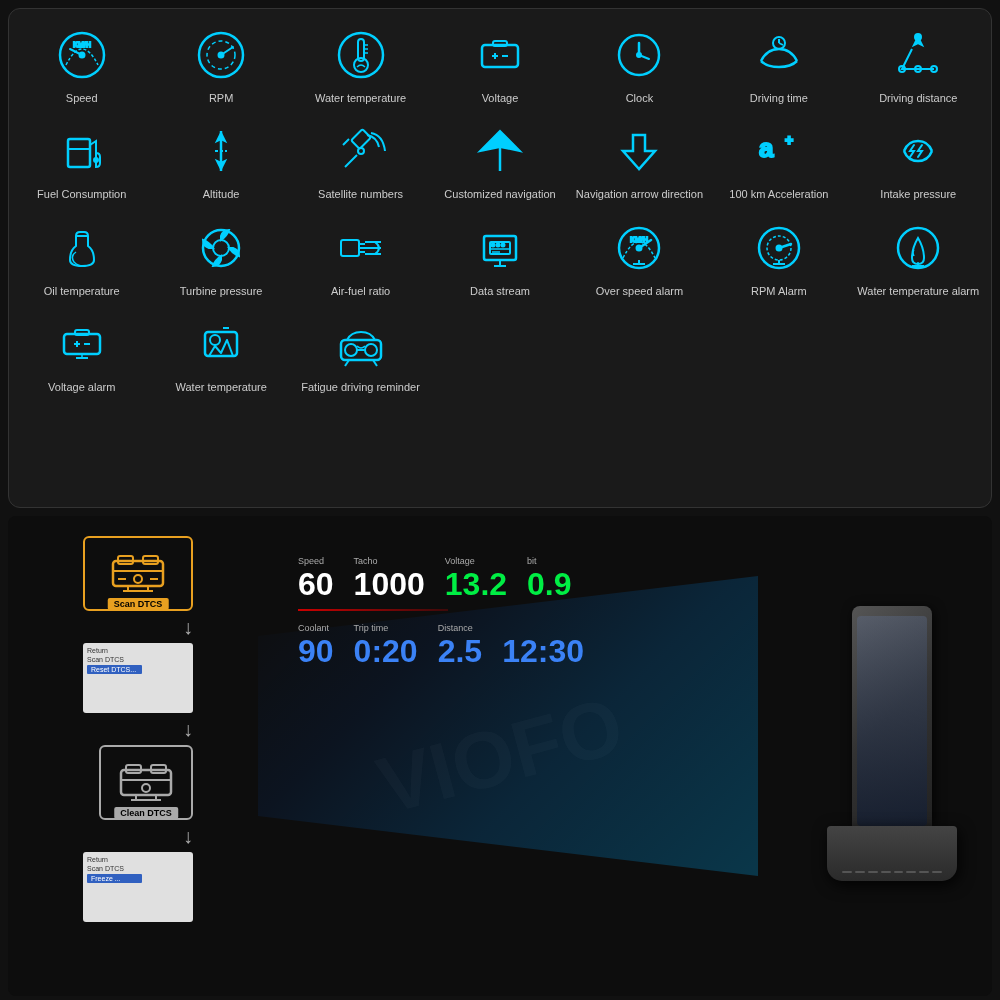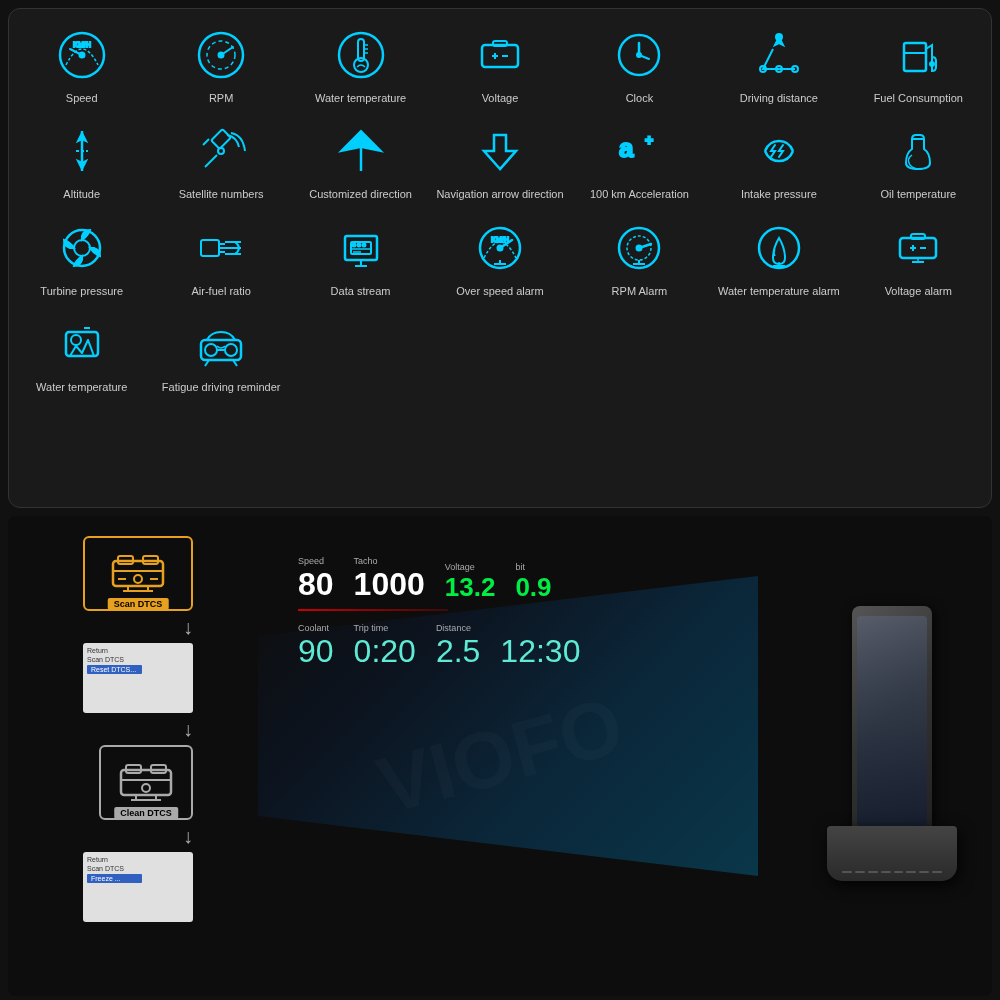--- a/index.html
+++ b/index.html
@@ -235,21 +235,21 @@
     }
 
     .hud-big-white {
       font-size: 32px;
       font-weight: bold;
       color: #fff;
       line-height: 1;
     }
 
     .hud-big-green {
-      font-size: 26px;
+      font-size: 32px;
       font-weight: bold;
       color: #00ee44;
       line-height: 1;
     }
 
     .hud-divider {
       height: 2px;
       background: linear-gradient(to right, #cc0000, #cc000040);
       margin: 4px 10px;
       width: 150px;
@@ -257,22 +257,22 @@
 
     .hud-bottom-row {
       display: flex;
       gap: 20px;
       align-items: flex-start;
       padding: 8px 10px;
     }
 
     .hud-big-cyan {
       font-size: 32px;
-      font-weight: normal;
-      color: #5eead4;
+      font-weight: bold;
+      color: #3b82f6;
       line-height: 1;
     }
 
     
     .hud-device {
       position: absolute;
       right: 20px;
       top: 50%;
       transform: translateY(-50%);
       width: 160px;
@@ -398,20 +398,32 @@
         <svg viewBox="0 0 52 52">
           <circle cx="26" cy="26" r="20" stroke="#00cfff" stroke-width="2.5" fill="none"></circle>
           <line x1="26" y1="14" x2="26" y2="26" stroke="#00cfff" stroke-width="2.5" stroke-linecap="round"></line>
           <line x1="26" y1="26" x2="36" y2="30" stroke="#00cfff" stroke-width="2" stroke-linecap="round"></line>
           <circle cx="26" cy="26" r="2" fill="#00cfff"></circle>
         </svg>
       </div>
       <span class="icon-label">Clock</span>
     </div>
 
+    <div class="icon-item">
+      <div class="icon-svg">
+        <svg viewBox="0 0 52 52">
+          <path d="M8 32 Q14 20 26 20 Q38 20 44 32" stroke="#00cfff" stroke-width="2.5" fill="none"></path>
+          <path d="M8 32 Q14 38 26 38 Q38 38 44 32" stroke="#00cfff" stroke-width="2.5" fill="none"></path>
+          <circle cx="26" cy="14" r="6" stroke="#00cfff" stroke-width="2" fill="none"></circle>
+          <line x1="26" y1="10" x2="26" y2="14" stroke="#00cfff" stroke-width="2"></line>
+          <line x1="26" y1="14" x2="30" y2="16" stroke="#00cfff" stroke-width="1.8"></line>
+        </svg>
+      </div>
+      <span class="icon-label">Driving time</span>
+    </div>
 
     <div class="icon-item">
       <div class="icon-svg">
         <svg viewBox="0 0 52 52">
           <path d="M26 8 L30 16 L26 14 L22 16 Z" fill="#00cfff"></path>
           <circle cx="26" cy="8" r="3" fill="#00cfff"></circle>
           <path d="M20 20 L10 40 L42 40" stroke="#00cfff" stroke-width="2" fill="none"></path>
           <circle cx="10" cy="40" r="3" fill="none" stroke="#00cfff" stroke-width="2"></circle>
           <circle cx="26" cy="40" r="3" fill="none" stroke="#00cfff" stroke-width="2"></circle>
           <circle cx="42" cy="40" r="3" fill="none" stroke="#00cfff" stroke-width="2"></circle>
@@ -460,21 +472,21 @@
       <span class="icon-label">Satellite numbers</span>
     </div>
 
     <div class="icon-item">
       <div class="icon-svg">
         <svg viewBox="0 0 52 52">
           <path d="M26 6 L46 26 L26 22 L6 26 Z" fill="#00cfff"></path>
           <path d="M26 22 L26 46" stroke="#00cfff" stroke-width="2.5"></path>
         </svg>
       </div>
-      <span class="icon-label">Customized direction</span>
+      <span class="icon-label">Customized navigation</span>
     </div>
 
 
     <div class="icon-item">
       <div class="icon-svg">
         <svg viewBox="0 0 52 52">
           <path d="M26 44 L10 26 L20 26 L20 10 L32 10 L32 26 L42 26 Z" stroke="#00cfff" stroke-width="2.5" fill="none"></path>
         </svg>
       </div>
       <span class="icon-label">Navigation arrow direction</span>
@@ -723,21 +735,21 @@
   </div>
 
   <div class="hud-section">
 
     <div class="beam-left"></div>
 
     <div class="hud-display">
       <div class="hud-top-row">
         <div class="hud-col">
           <span class="hud-small-label">Speed</span>
-          <span class="hud-big-white">80</span>
+          <span class="hud-big-white">60</span>
         </div>
         <div class="hud-col">
           <span class="hud-small-label">Tacho</span>
           <span class="hud-big-white">1000</span>
         </div>
         <div class="hud-col">
           <span class="hud-small-label">Voltage</span>
           <span class="hud-big-green">13.2</span>
         </div>
         <div class="hud-col">

